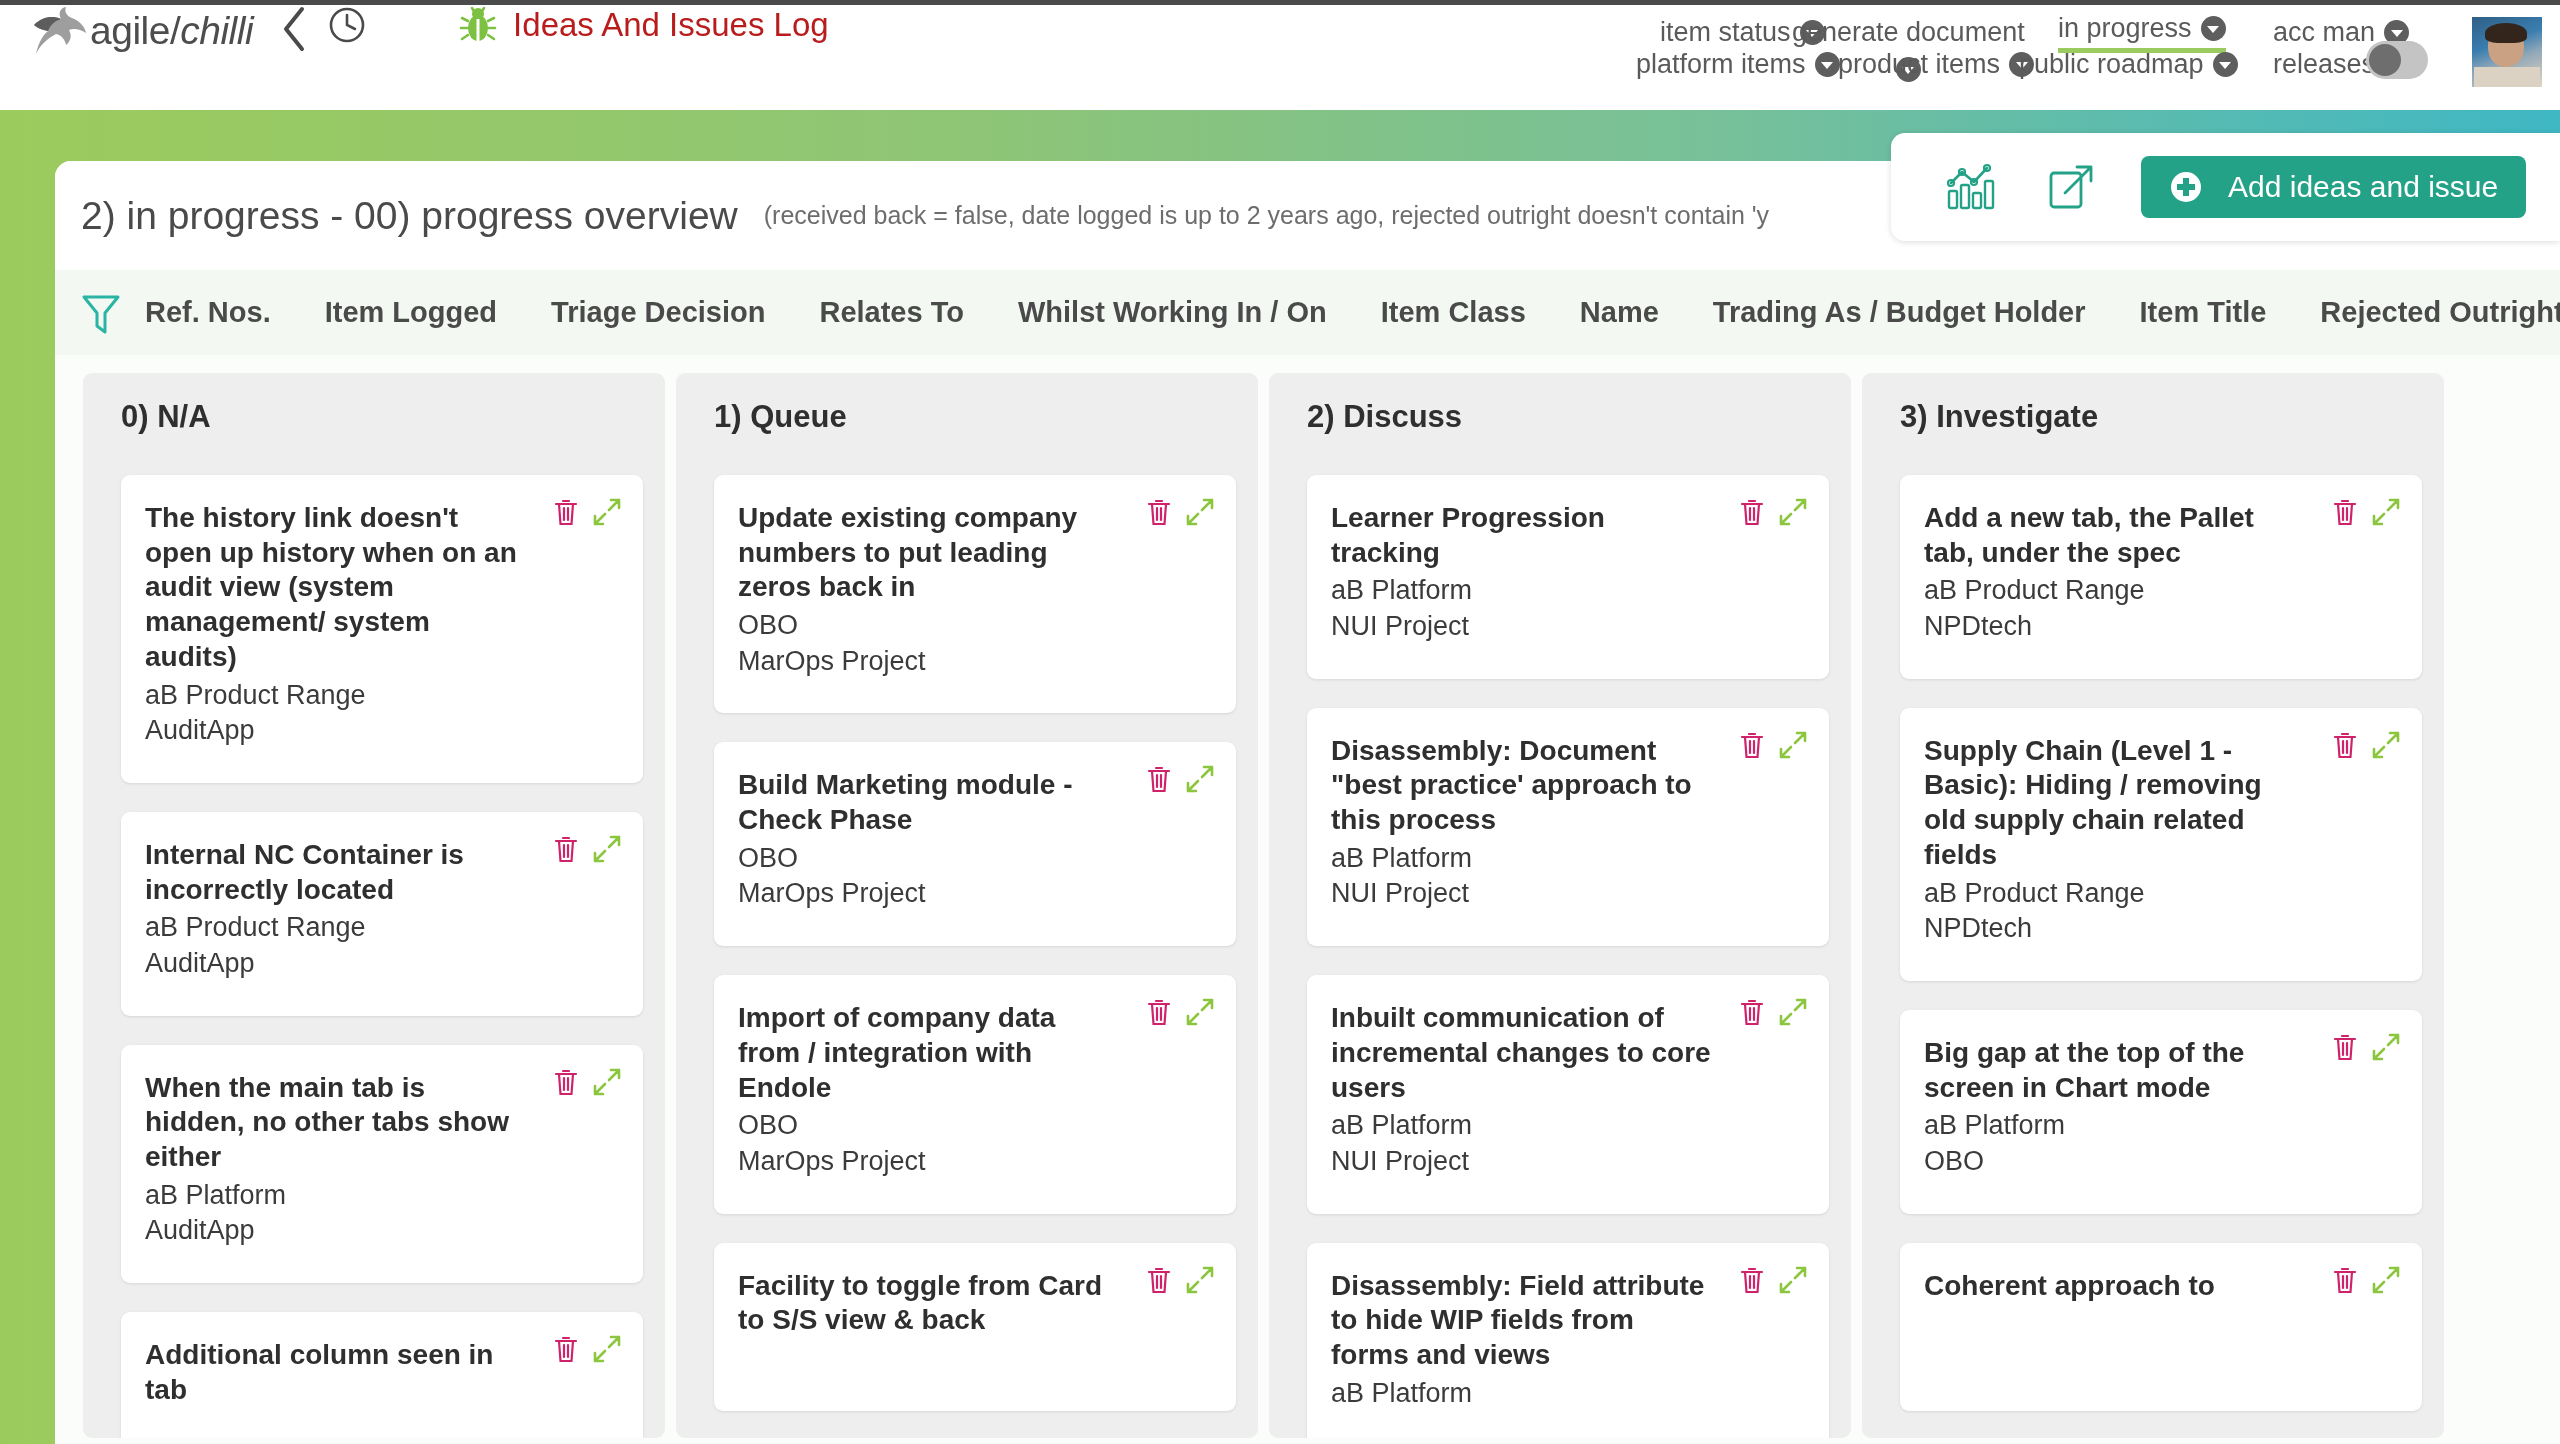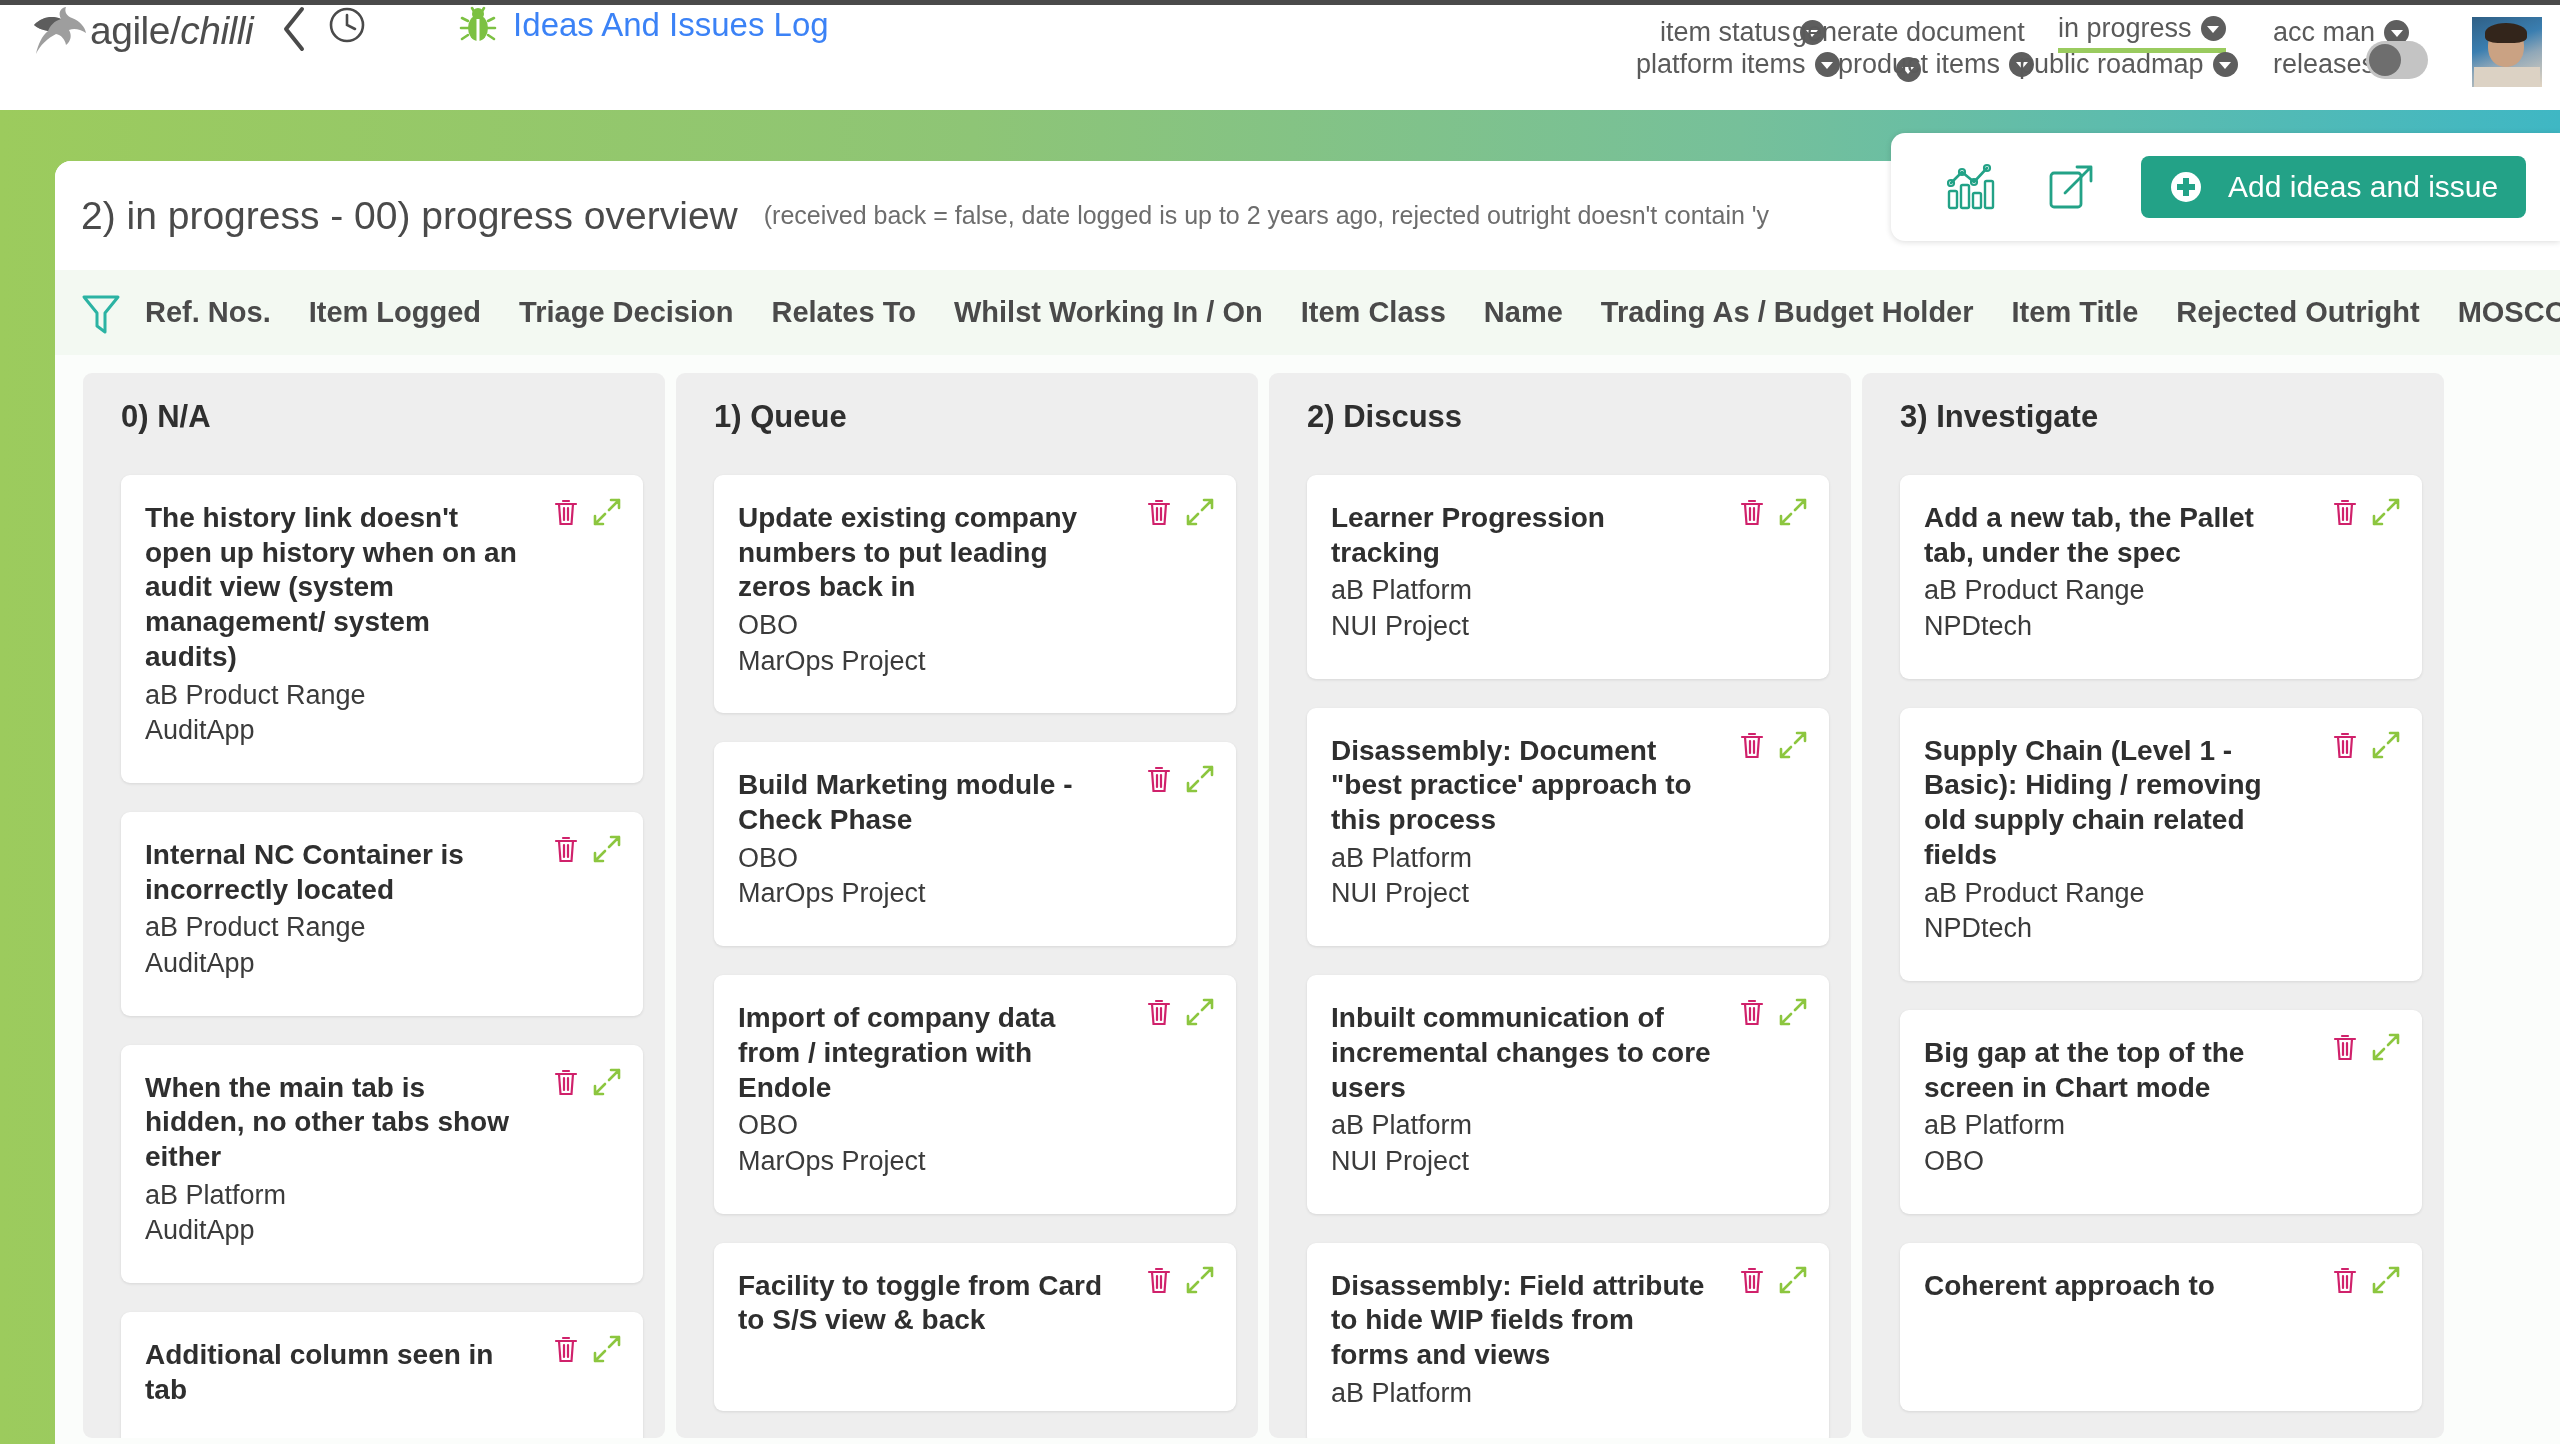--- a/index.html
+++ b/index.html
@@ -35,21 +35,21 @@
     margin-left: 26px; width: 30px; height: 48px;
     display:flex; align-items:center; justify-content:center;
   }
   .clock-ic { margin-left: 18px; width: 40px; height: 40px; }
 
   .apptitle {
     display:flex; align-items:center; gap: 16px;
     margin-left: 92px;
   }
   .bug-ic { width: 38px; height: 40px; }
-  .apptitle-text { font-size: 33px; color:#3b82f6; white-space: nowrap; }
+  .apptitle-text { font-size: 33px; color:#b91c1c; white-space: nowrap; }
 
   
   .navzone {
     position:absolute; left: 1000px; top: 0;
     width: 1400px; height: 110px;
   }
   .navitem {
     position: absolute;
     display:flex; align-items:center; gap: 9px;
     font-size: 27px; color:#5a5a5a; white-space: nowrap;
@@ -129,21 +129,21 @@
     white-space: nowrap;
   }
 
   
   .colhead {
     position: relative;
     height: 85px;
     background: #f3f9f2;
     display:flex; align-items:center;
     padding-left: 90px;
-    gap: 0;
+    gap: 16px;
     overflow: hidden;
   }
   .filter-ic {
     position:absolute; left: 26px; top: 22px;
     width: 40px; height: 44px;
   }
   .colname {
     font-size: 29px; font-weight: bold; color:#4a4a4a;
     white-space: nowrap; margin-right: 38px;
   }

